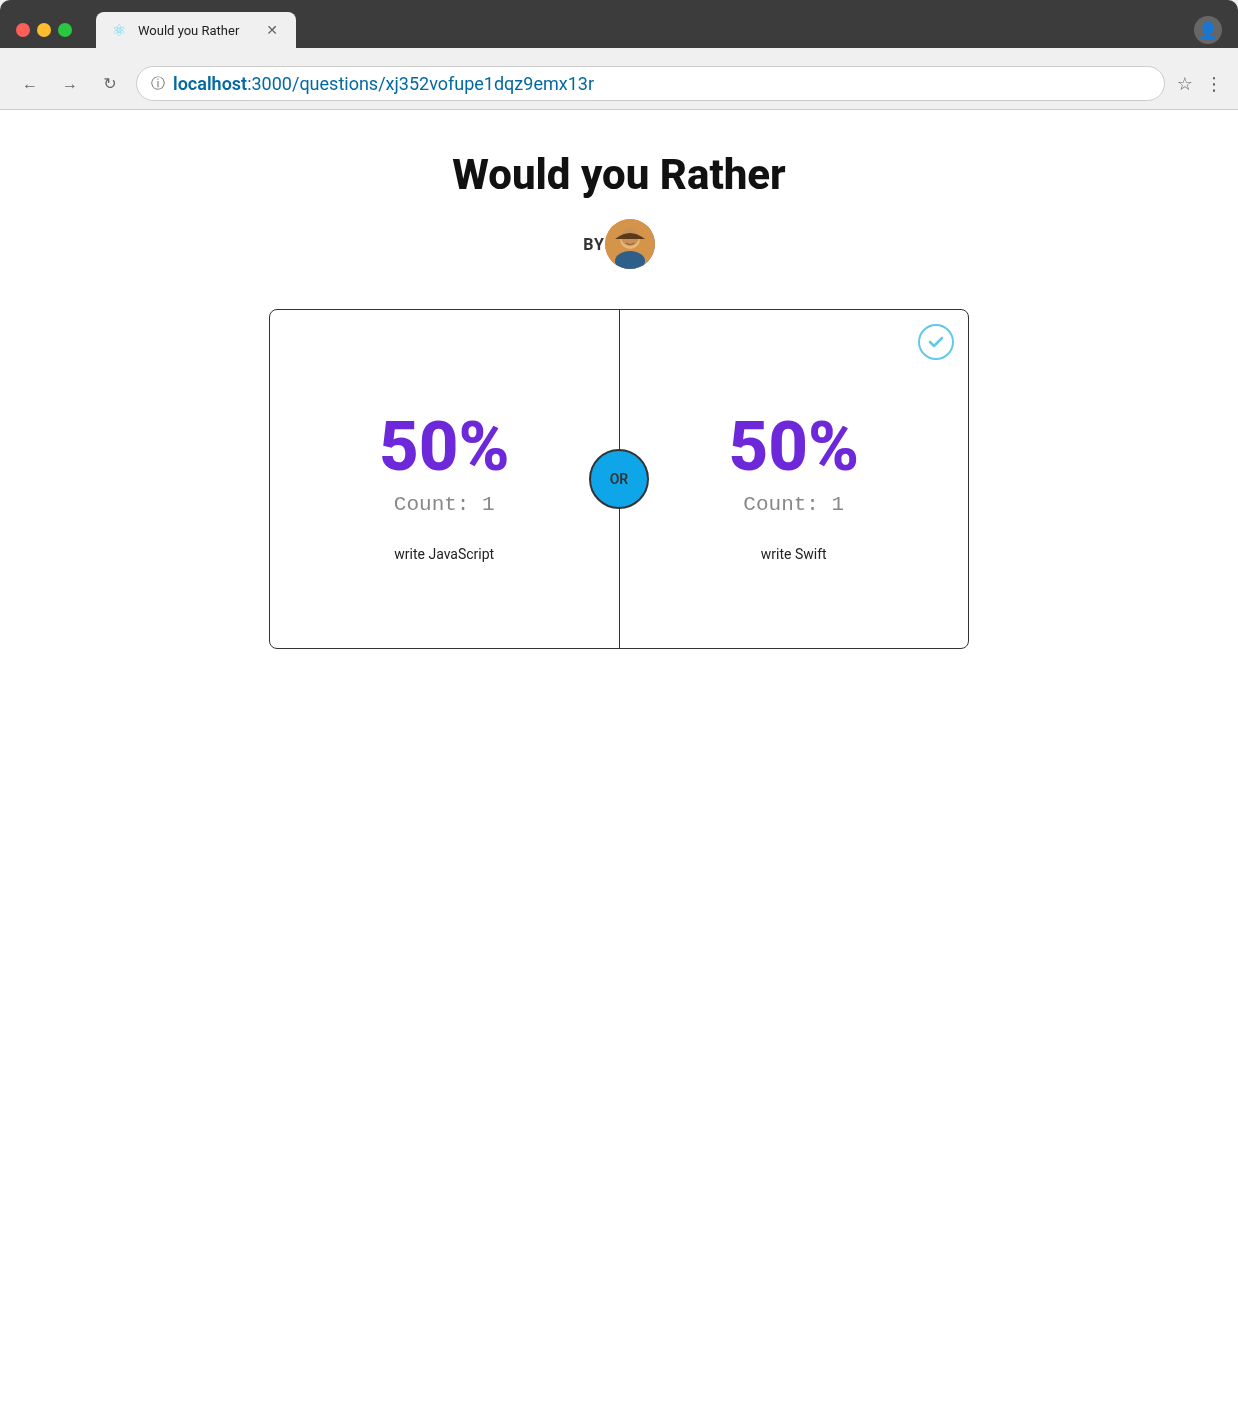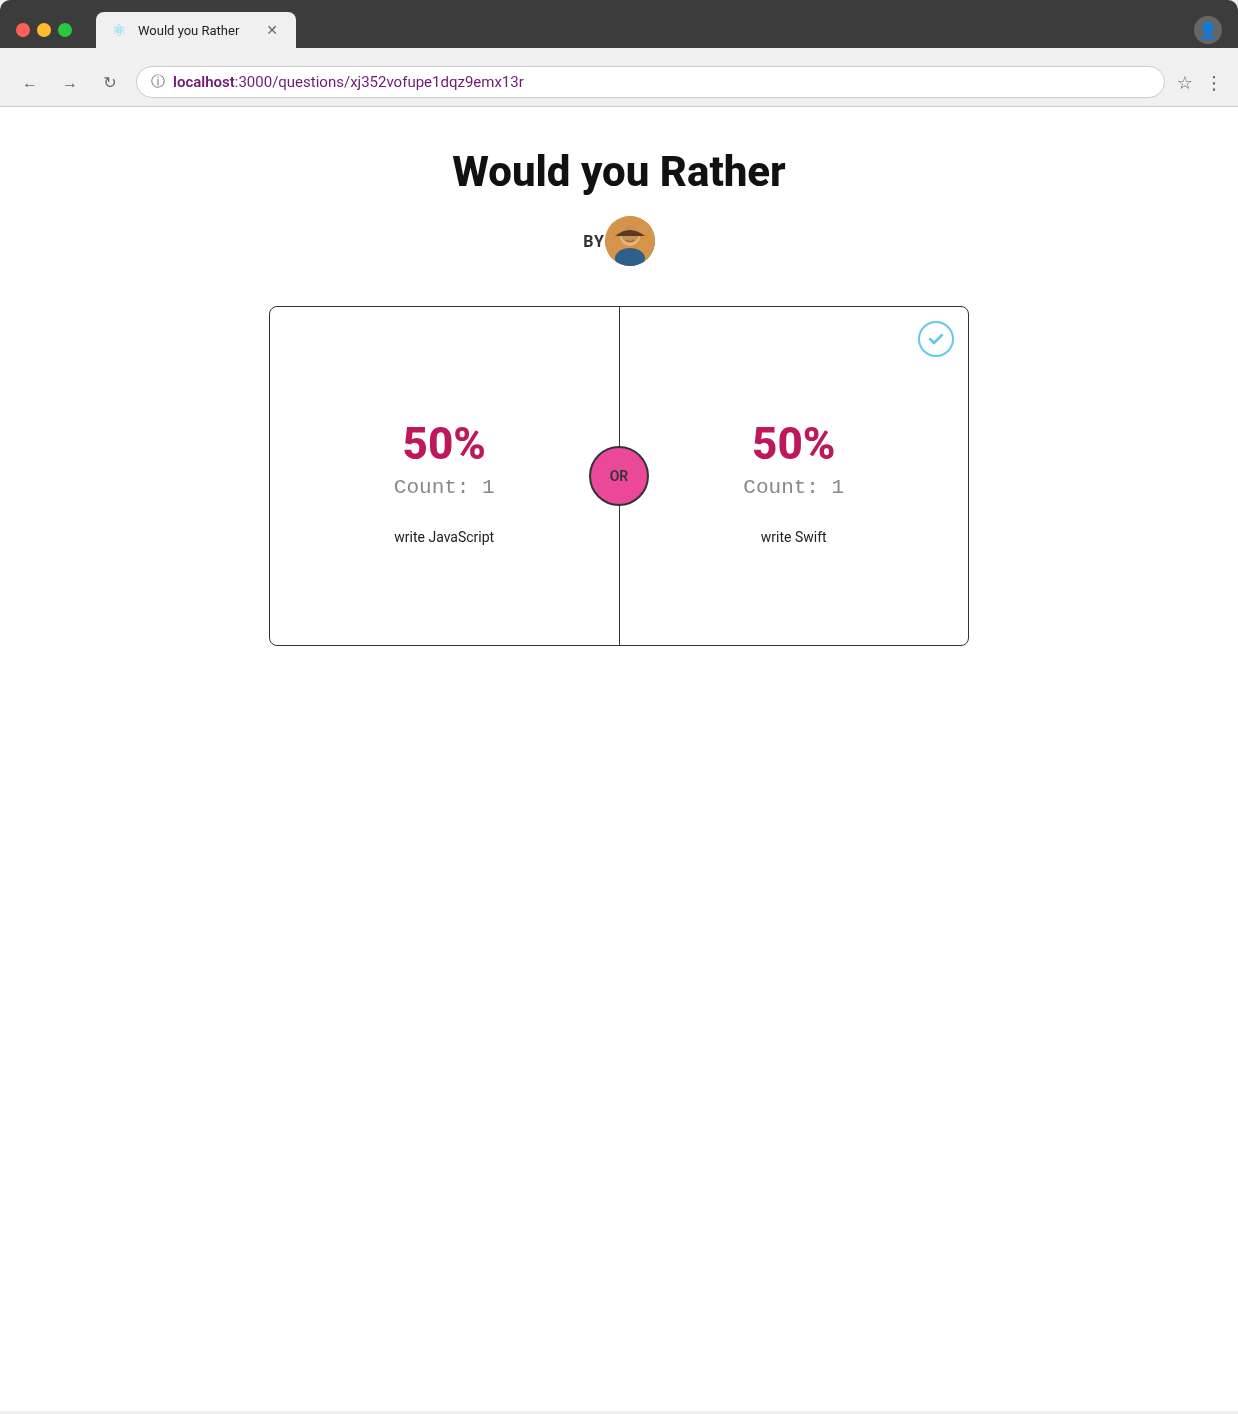--- a/index.html
+++ b/index.html
@@ -134,22 +134,22 @@
       padding: 6px 14px;
       gap: 8px;
     }
 
     .address-info-icon {
       color: #666;
       font-size: 14px;
     }
 
     .address-url {
-      font-size: 15px;
-      color: #701a75;
+      font-size: 18px;
+      color: #0369a1;
       flex: 1;
     }
 
     .address-url strong {
       font-weight: 600;
     }
 
     .bookmark-btn {
       color: #666;
       font-size: 18px;
@@ -263,23 +263,23 @@
       border-radius: 50%;
       border: 2.5px solid #62c9e8;
       display: flex;
       align-items: center;
       justify-content: center;
       color: #62c9e8;
       font-size: 18px;
     }
 
     .percentage {
-      font-size: 44px;
+      font-size: 69px;
       font-weight: 800;
-      color: #be185d;
+      color: #6d28d9;
       margin-bottom: 6px;
     }
 
     .count-text {
       font-size: 21px;
       color: #888;
       margin-bottom: 30px;
       font-family: Liberation Mono, monospace;
     }
 
@@ -292,21 +292,21 @@
     
     .or-divider {
       position: absolute;
       left: 50%;
       top: 50%;
       transform: translate(-50%, -50%);
       width: 60px;
       height: 60px;
       border-radius: 50%;
       border: 2px solid #333;
-      background: #ec4899;
+      background: #0ea5e9;
       display: flex;
       align-items: center;
       justify-content: center;
       font-size: 14px;
       font-weight: 600;
       color: #333;
       z-index: 10;
     }
   </style>
 </head>

